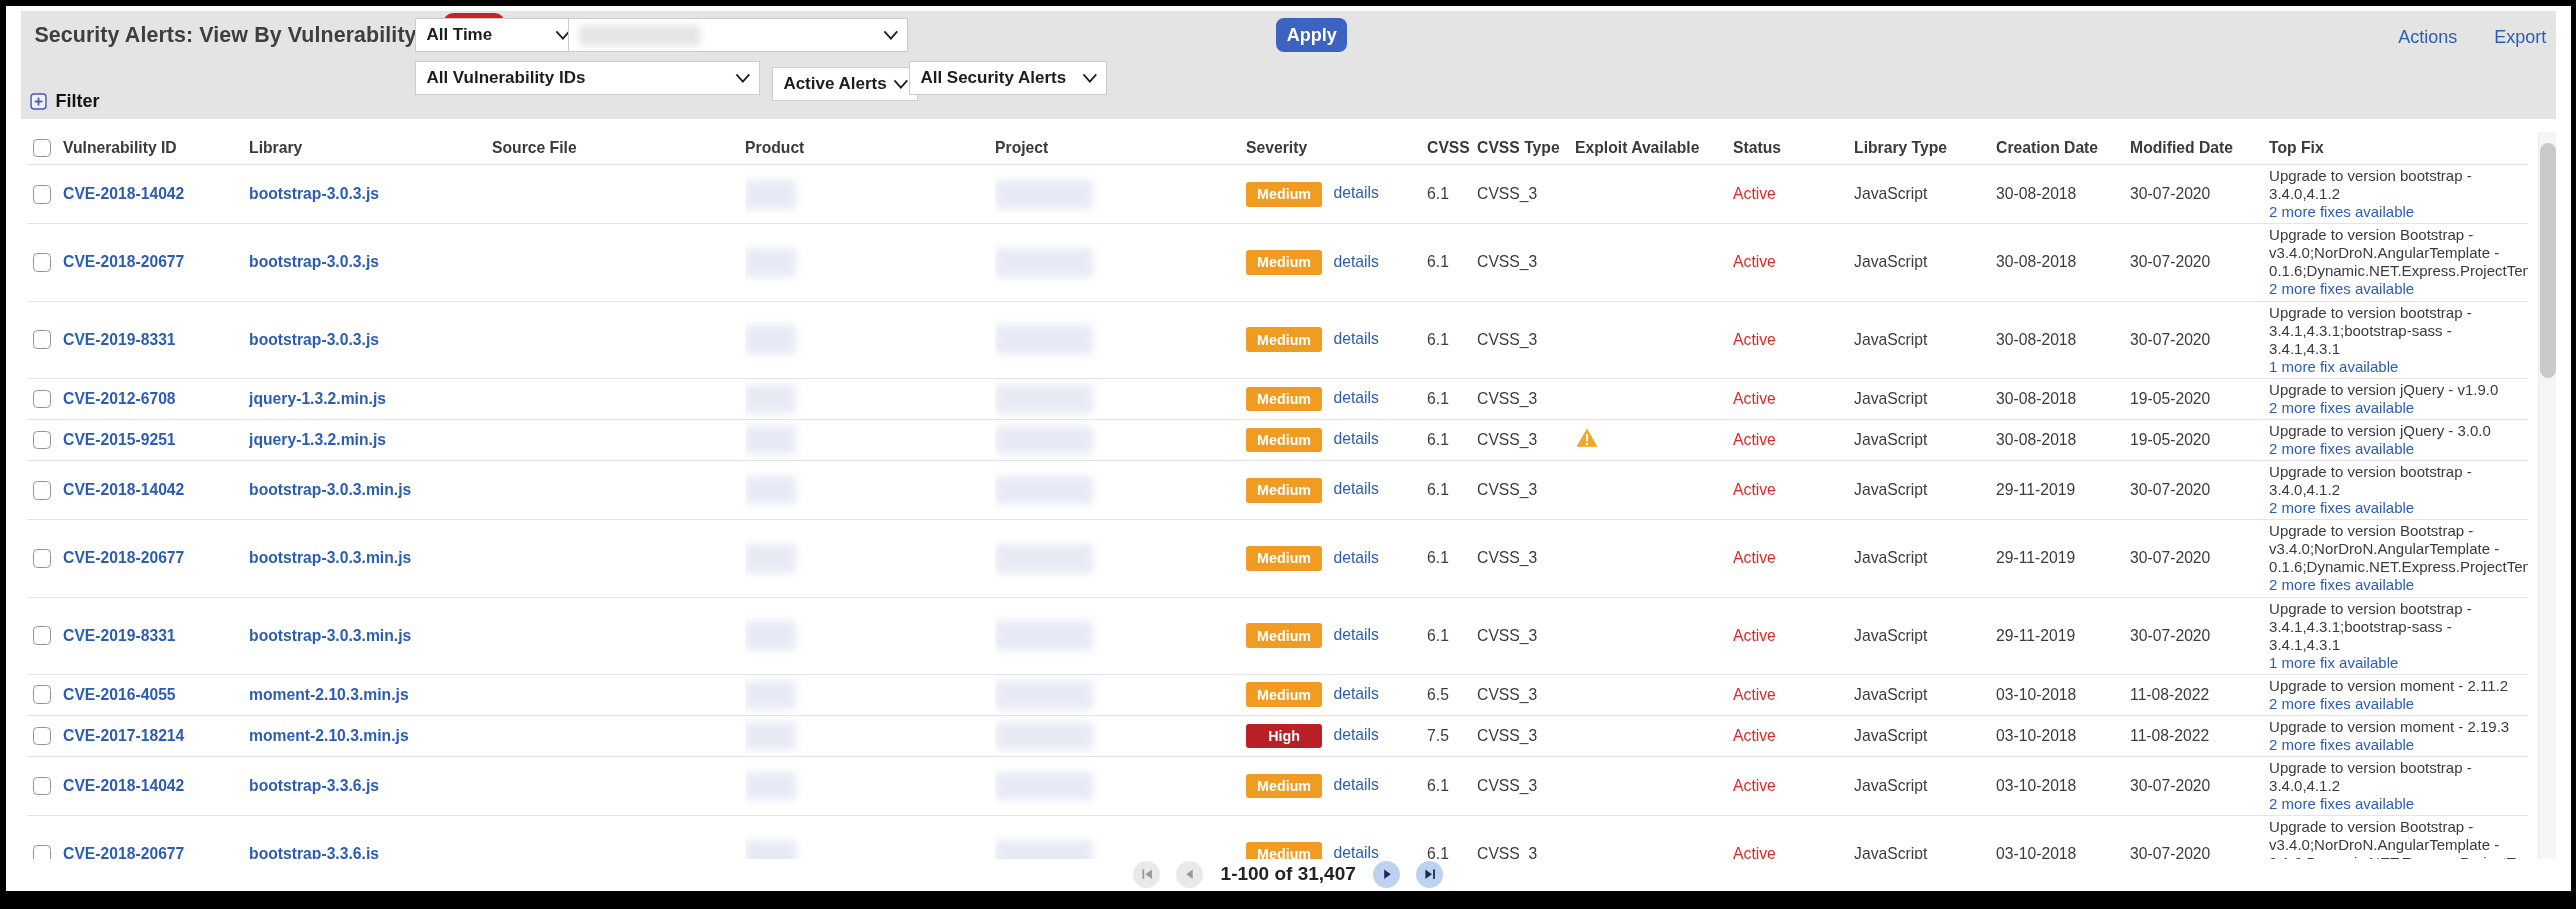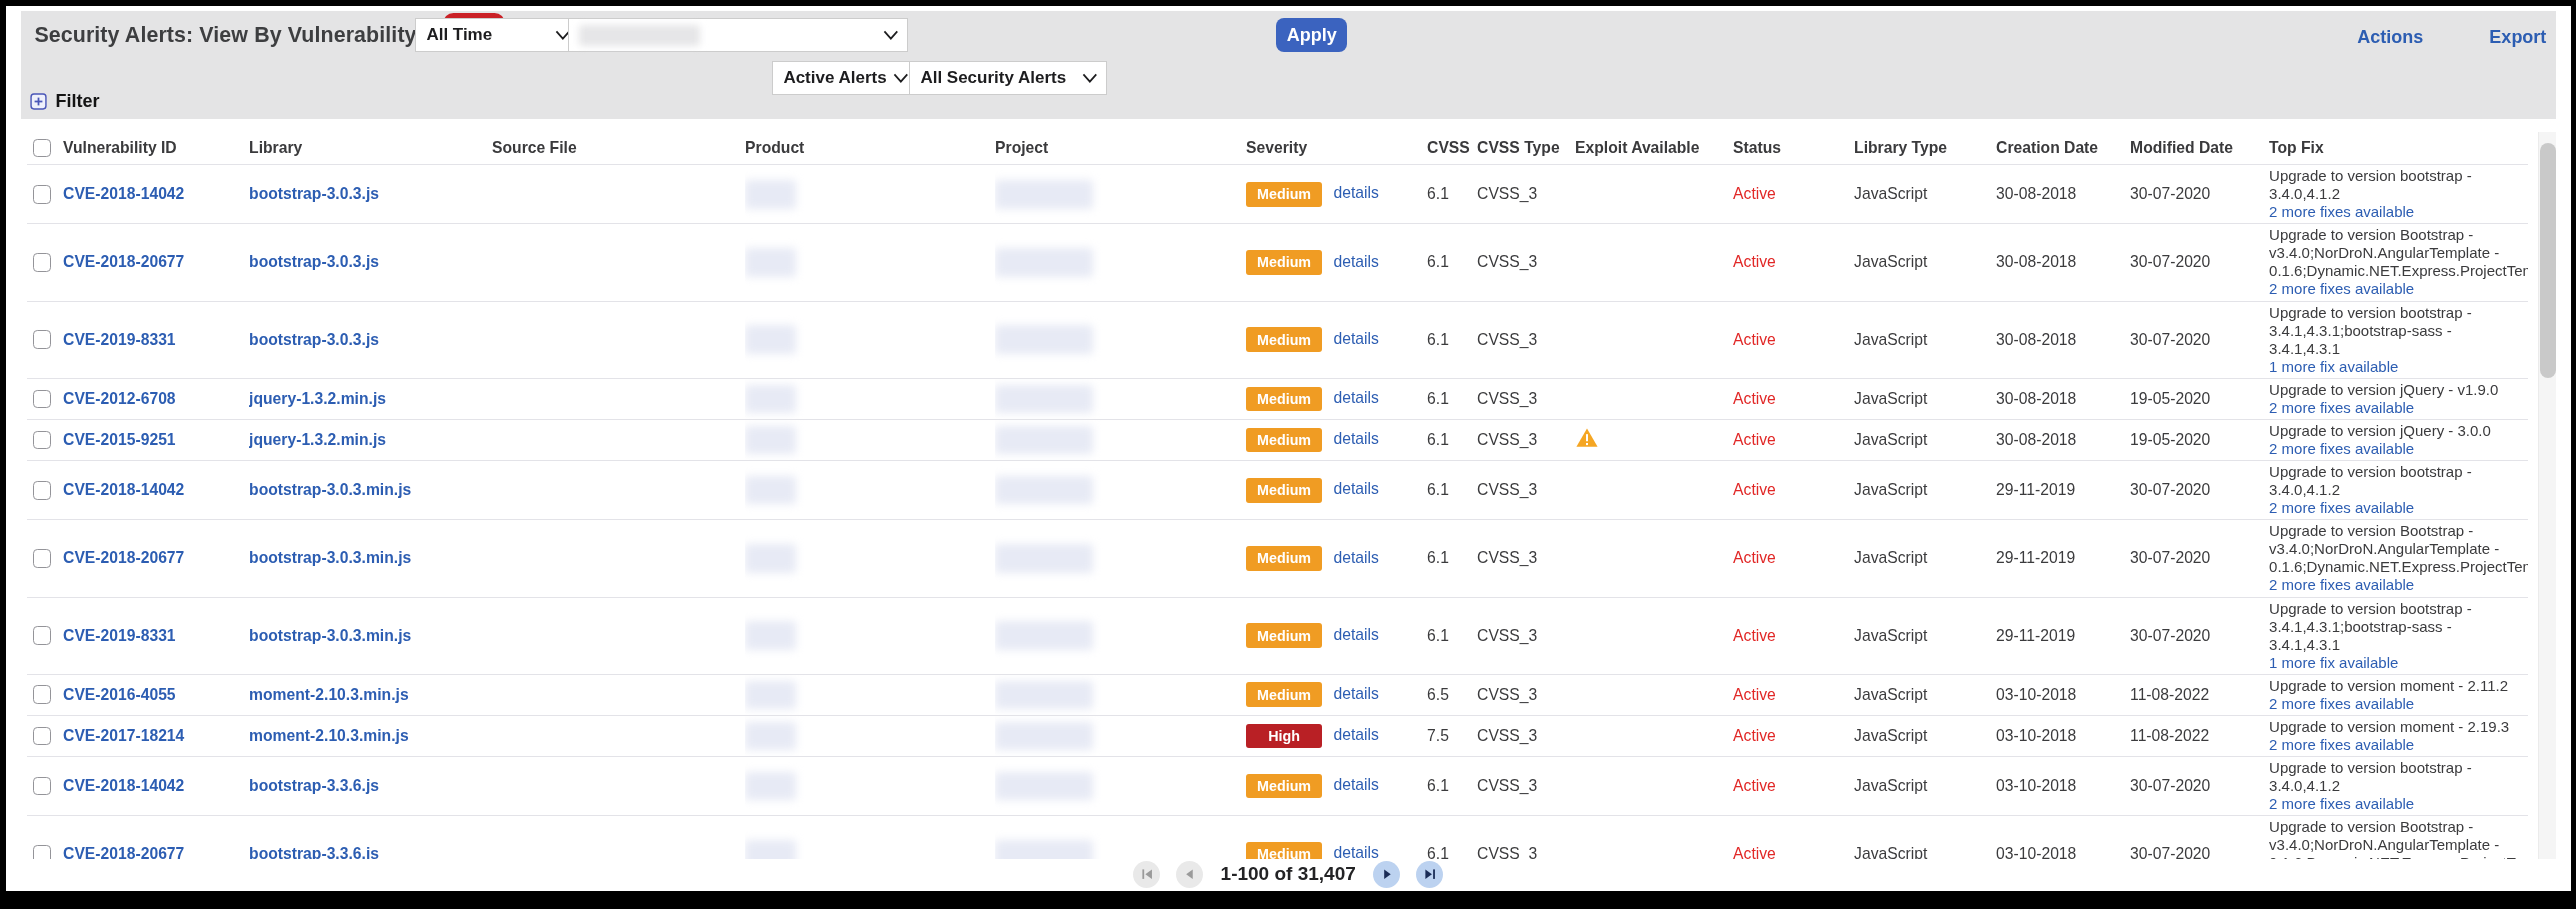--- a/index.html
+++ b/index.html
@@ -33,22 +33,22 @@
     position: absolute; left: 422px; top: 1.4px;
     background: #ca2127; color: #fff;
     font-size: 15px; font-weight: 700;
     padding: 2.1px 10px; border-radius: 10.7px;
   }
   .top-links {
     position: absolute; right: 10px; top: 15.7px;
     display: flex; gap: 37px;
   }
   .top-links a {
-    color: #2c5db2; font-size: 18px; font-weight: 700;
-    text-decoration: none; cursor: pointer; margin-left: 29px;
+    color: #2c5db2; font-size: 18px; font-weight: 400;
+    text-decoration: none; cursor: pointer;
   }
 
   .dropdown {
     position: absolute; height: 34px;
     background: #fff; border: 0.7px solid #cccccc;
     display: flex; align-items: center;
     padding: 0 28.5px 0 10px;
     font-size: 17px; font-weight: 600; color: #1d1d1f;
     cursor: pointer;
   }
@@ -179,21 +179,27 @@
         </svg>
     </div>
     <div class="dropdown" style="left:547px; top:7.1px; width:340px;">
       <span class="redacted-blob" style="width:121px;height:21.4px;"></span>
       <svg class="chev" viewBox="0 0 22 14">
           <polyline points="2,2 11,12 20,2" fill="none" stroke="#1d1d1f" stroke-width="2.5"></polyline>
         </svg>
     </div>
     <button class="apply-btn" style="left:1255px; top:7.1px;">Apply</button>
 
-    <div class="dropdown" style="left:751px; top:50px; width:146px;">
+    <div class="dropdown" style="left:394px; top:50px; width:345px;">
+      <span>All Vulnerability IDs</span>
+      <svg class="chev" viewBox="0 0 22 14">
+          <polyline points="2,2 11,12 20,2" fill="none" stroke="#1d1d1f" stroke-width="2.5"></polyline>
+        </svg>
+    </div>
+    <div class="dropdown" style="left:751px; top:56px; width:146px;">
       <span>Active Alerts</span>
       <svg class="chev" viewBox="0 0 22 14">
           <polyline points="2,2 11,12 20,2" fill="none" stroke="#1d1d1f" stroke-width="2.5"></polyline>
         </svg>
     </div>
     <div class="dropdown" style="left:888px; top:50px; width:198px;">
       <span>All Security Alerts</span>
       <svg class="chev" viewBox="0 0 22 14">
           <polyline points="2,2 11,12 20,2" fill="none" stroke="#1d1d1f" stroke-width="2.5"></polyline>
         </svg>

